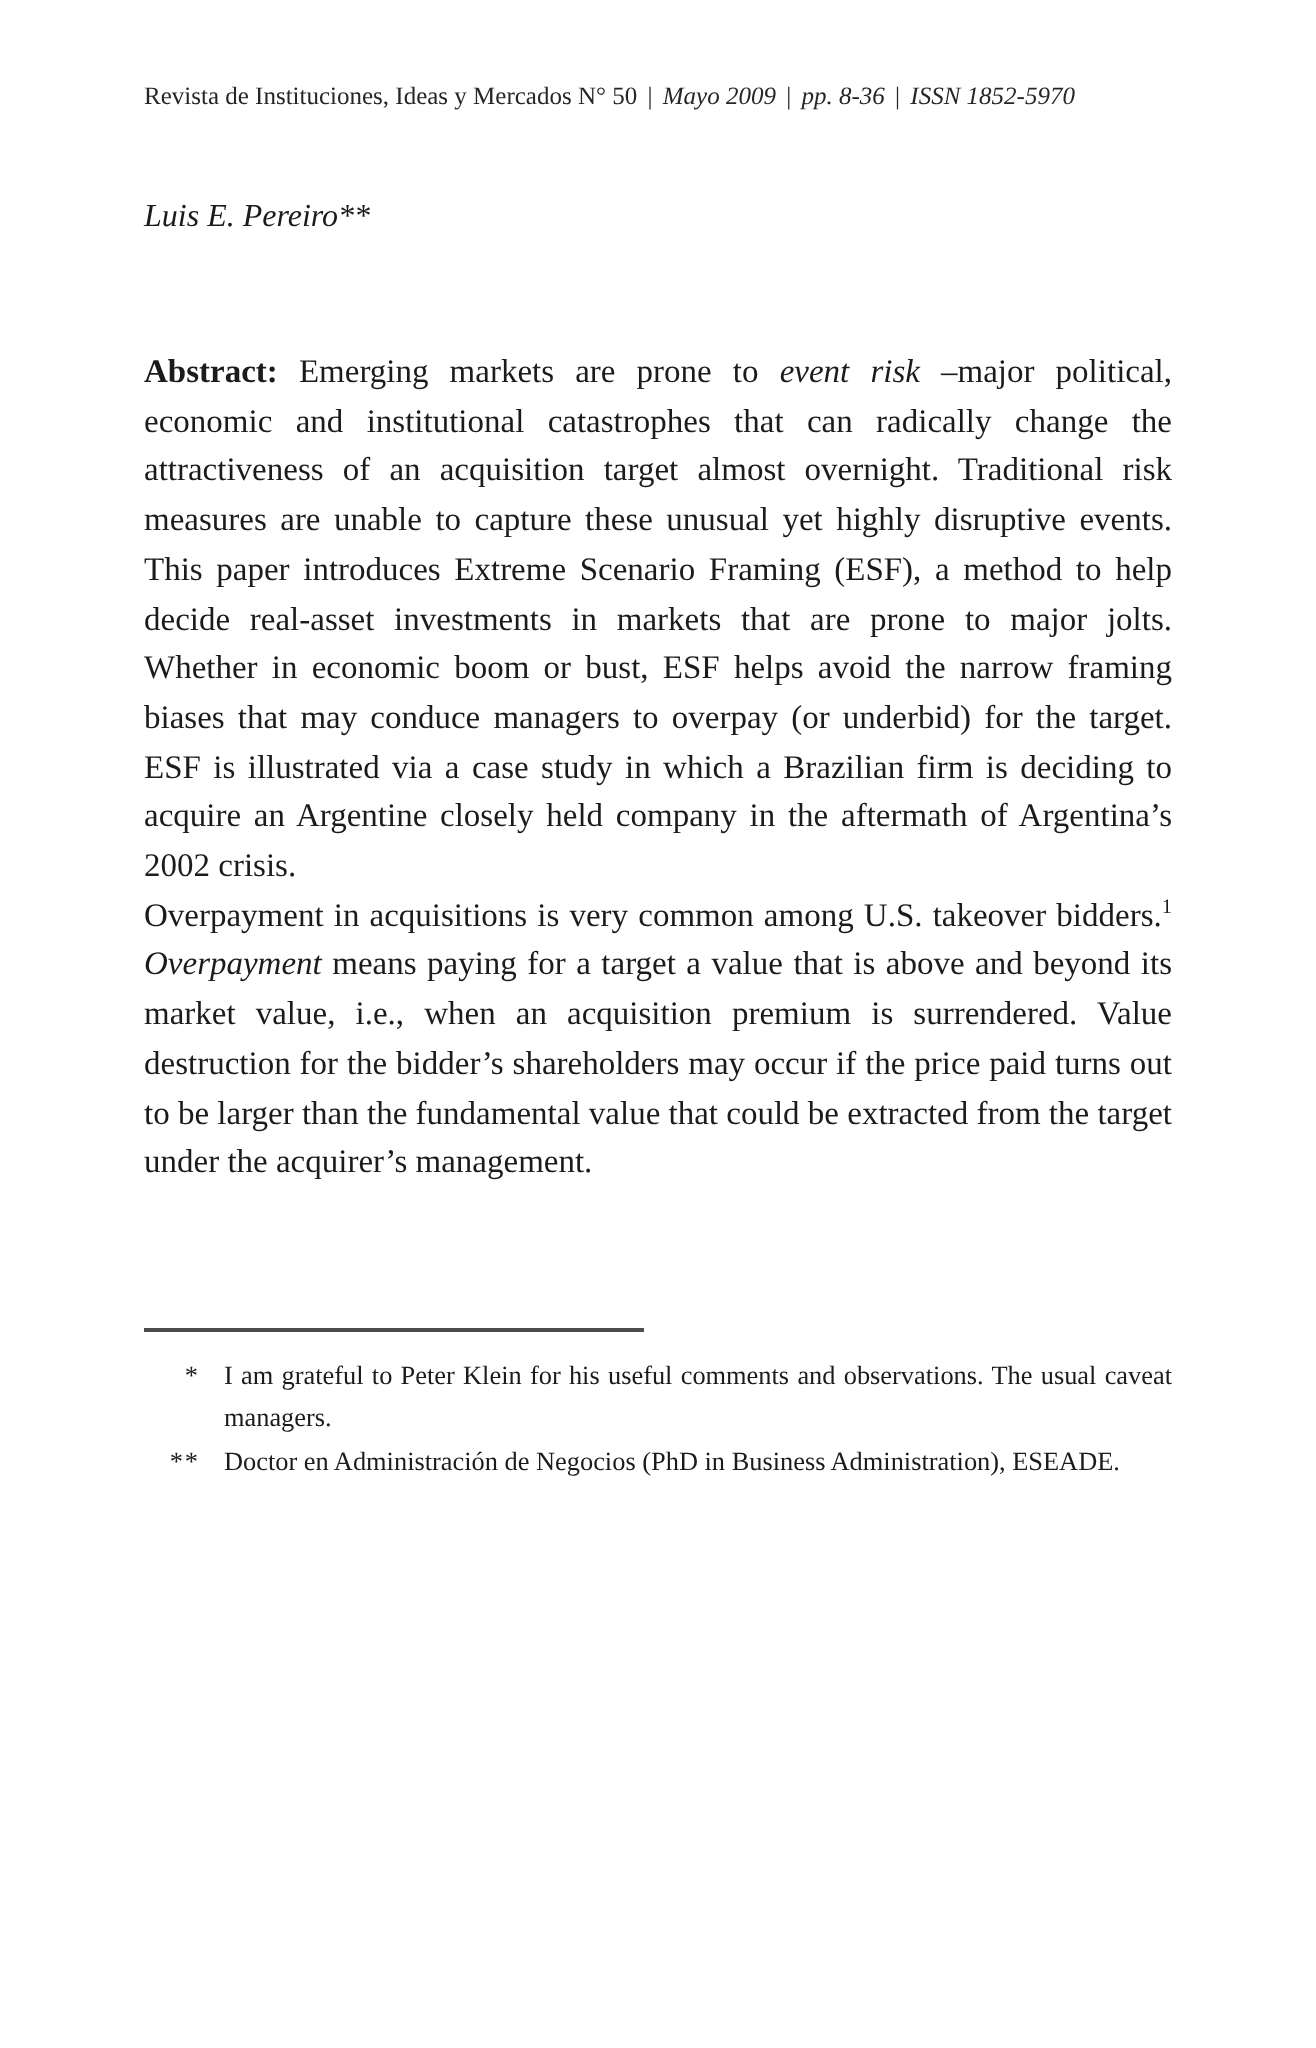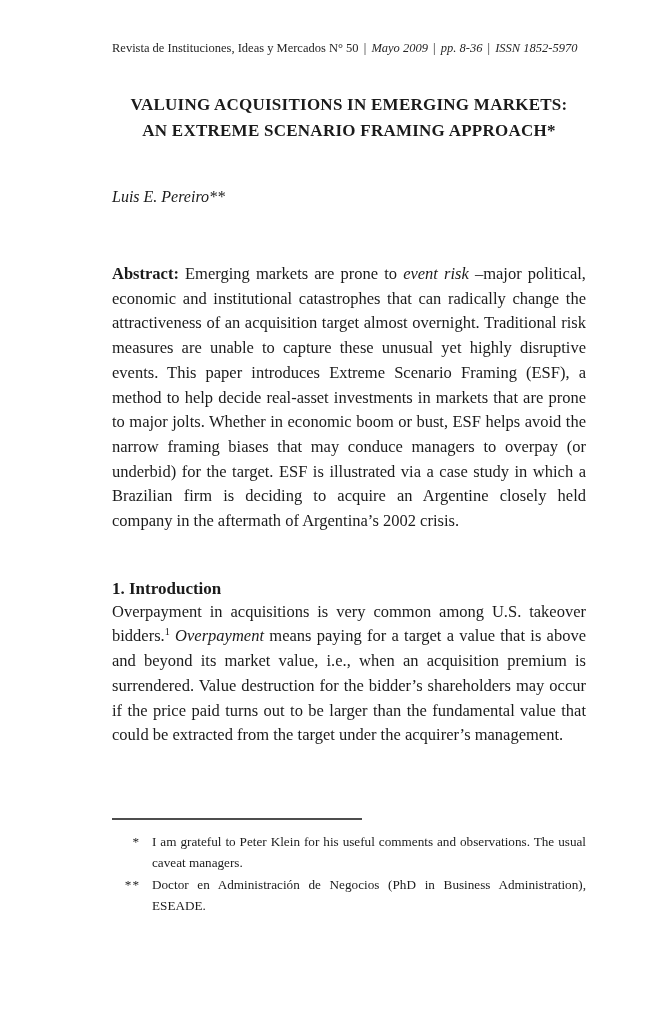--- a/index.html
+++ b/index.html
@@ -6,21 +6,21 @@
     margin: 0;
     padding: 0;
     background: #ffffff;
   }
   .page {
     position: relative;
     width: 658px;
     height: 1024px;
     box-sizing: border-box;
     background: #ffffff;
-    padding: 40px 72px 0 112px;
+    padding: 40px 72px 0 72px;
     font-family: "Liberation Serif", "DejaVu Serif", serif;
     color: #1b1b1b;
     overflow: hidden;
   }
   .journal-header {
     font-size: 12.5px;
     line-height: 16px;
     color: #262626;
     white-space: nowrap;
   }
@@ -86,30 +86,25 @@
 </style>
 </head>
 <body>
 
 <div class="page">
 
   <div class="journal-header">
     <span>Revista de Instituciones, Ideas y Mercados N° 50</span><span class="sep"> | </span><span class="it">Mayo 2009</span><span class="sep"> | </span><span class="it">pp. 8-36</span><span class="sep"> | </span><span class="it">ISSN 1852-5970</span>
   </div>
 
-  <div class="paper-title">
-    <div>VALUING ACQUISITIONS IN EMERGING MARKETS:</div>
-    <div>AN EXTREME SCENARIO FRAMING APPROACH*</div>
-  </div>
 
   <div class="author-line">Luis E. Pereiro**</div>
 
   <p class="body-par abstract-par"><span class="abstract-label">Abstract: </span><span>Emerging markets are prone to </span><span class="em-term">event risk</span><span> –major political, economic and institutional catastrophes that can radically change the attractiveness of an acquisition target almost overnight. Traditional risk measures are unable to capture these unusual yet highly disruptive events. This paper introduces Extreme Scenario Framing (ESF), a method to help decide real-asset investments in markets that are prone to major jolts. Whether in economic boom or bust, ESF helps avoid the narrow framing biases that may conduce managers to overpay (or underbid) for the target. ESF is illustrated via a case study in which a Brazilian firm is deciding to acquire an Argentine closely held company in the aftermath of Argentina’s 2002 crisis.</span></p>
 
-  <div class="section-heading">1. Introduction</div>
 
   <p class="body-par intro-par"><span>Overpayment in acquisitions is very common among U.S. takeover bidders.</span><sup class="fn-ref">1</sup><span> </span><span class="em-term">Overpayment</span><span> means paying for a target a value that is above and beyond its market value, i.e., when an acquisition premium is surrendered. Value destruction for the bidder’s shareholders may occur if the price paid turns out to be larger than the fundamental value that could be extracted from the target under the acquirer’s management.</span></p>
 
   <div class="footnote-divider"></div>
 
   <div class="footnotes">
     <div class="fn-row">
       <div class="fn-marker">*</div>
       <div class="fn-text">I am grateful to Peter Klein for his useful comments and observations. The usual caveat managers.</div>
     </div>

